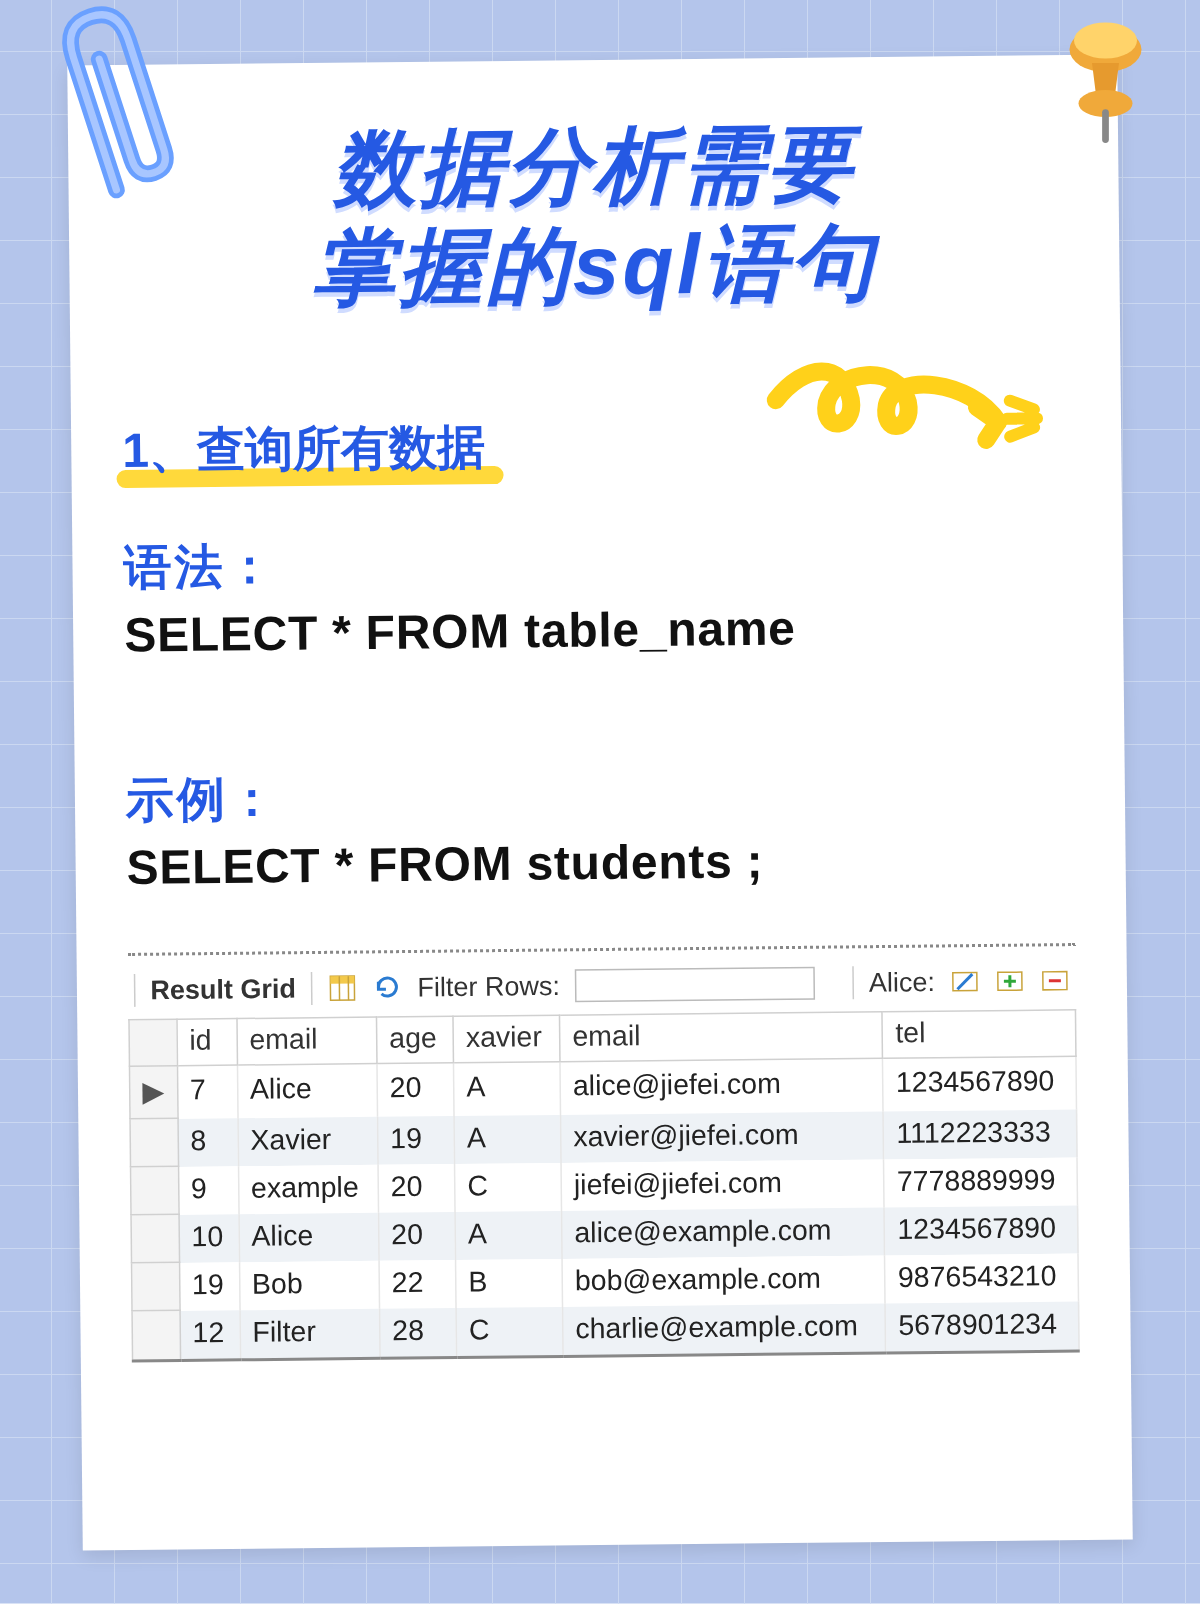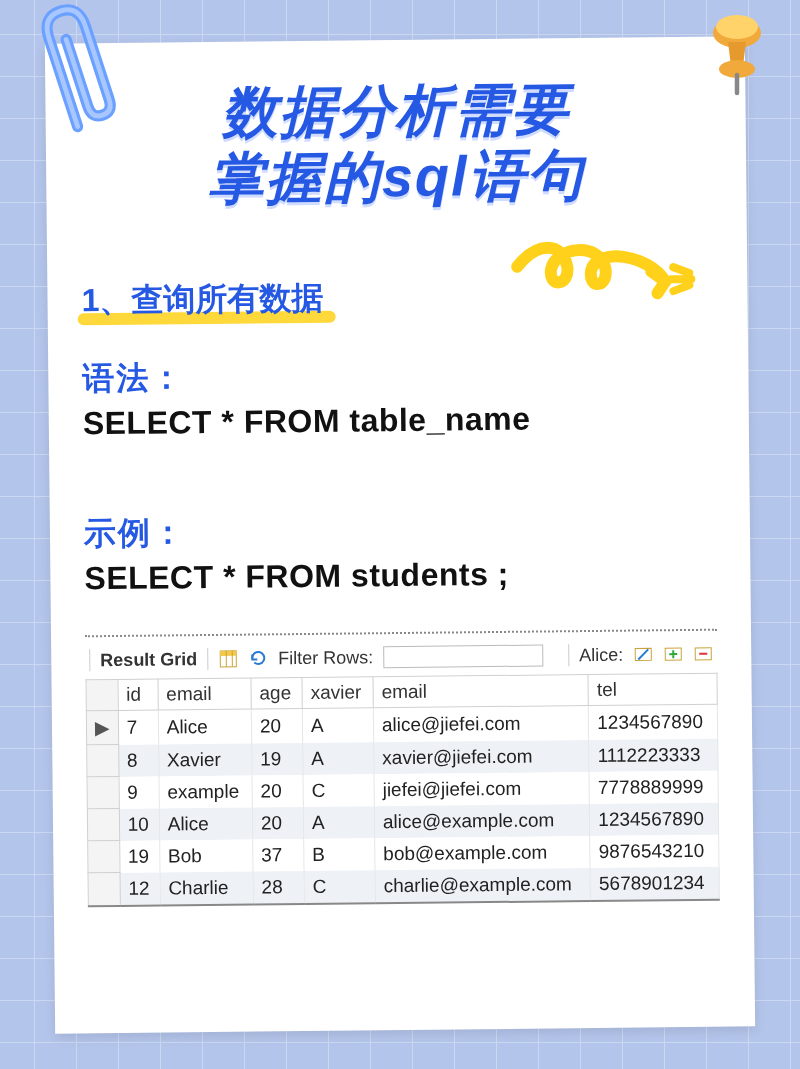--- a/index.html
+++ b/index.html
@@ -279,29 +279,29 @@
             <td>Alice</td>
             <td>20</td>
             <td>A</td>
             <td>alice@example.com</td>
             <td>1234567890</td>
           </tr>
           <tr>
             <td class="rowhead"></td>
             <td>19</td>
             <td>Bob</td>
-            <td>37</td>
+            <td>22</td>
             <td>B</td>
             <td>bob@example.com</td>
             <td>9876543210</td>
           </tr>
           <tr>
             <td class="rowhead"></td>
             <td>12</td>
-            <td>Charlie</td>
+            <td>Filter</td>
             <td>28</td>
             <td>C</td>
             <td>charlie@example.com</td>
             <td>5678901234</td>
           </tr>
         </tbody>
     </table>
   </div>
 </div>
 

